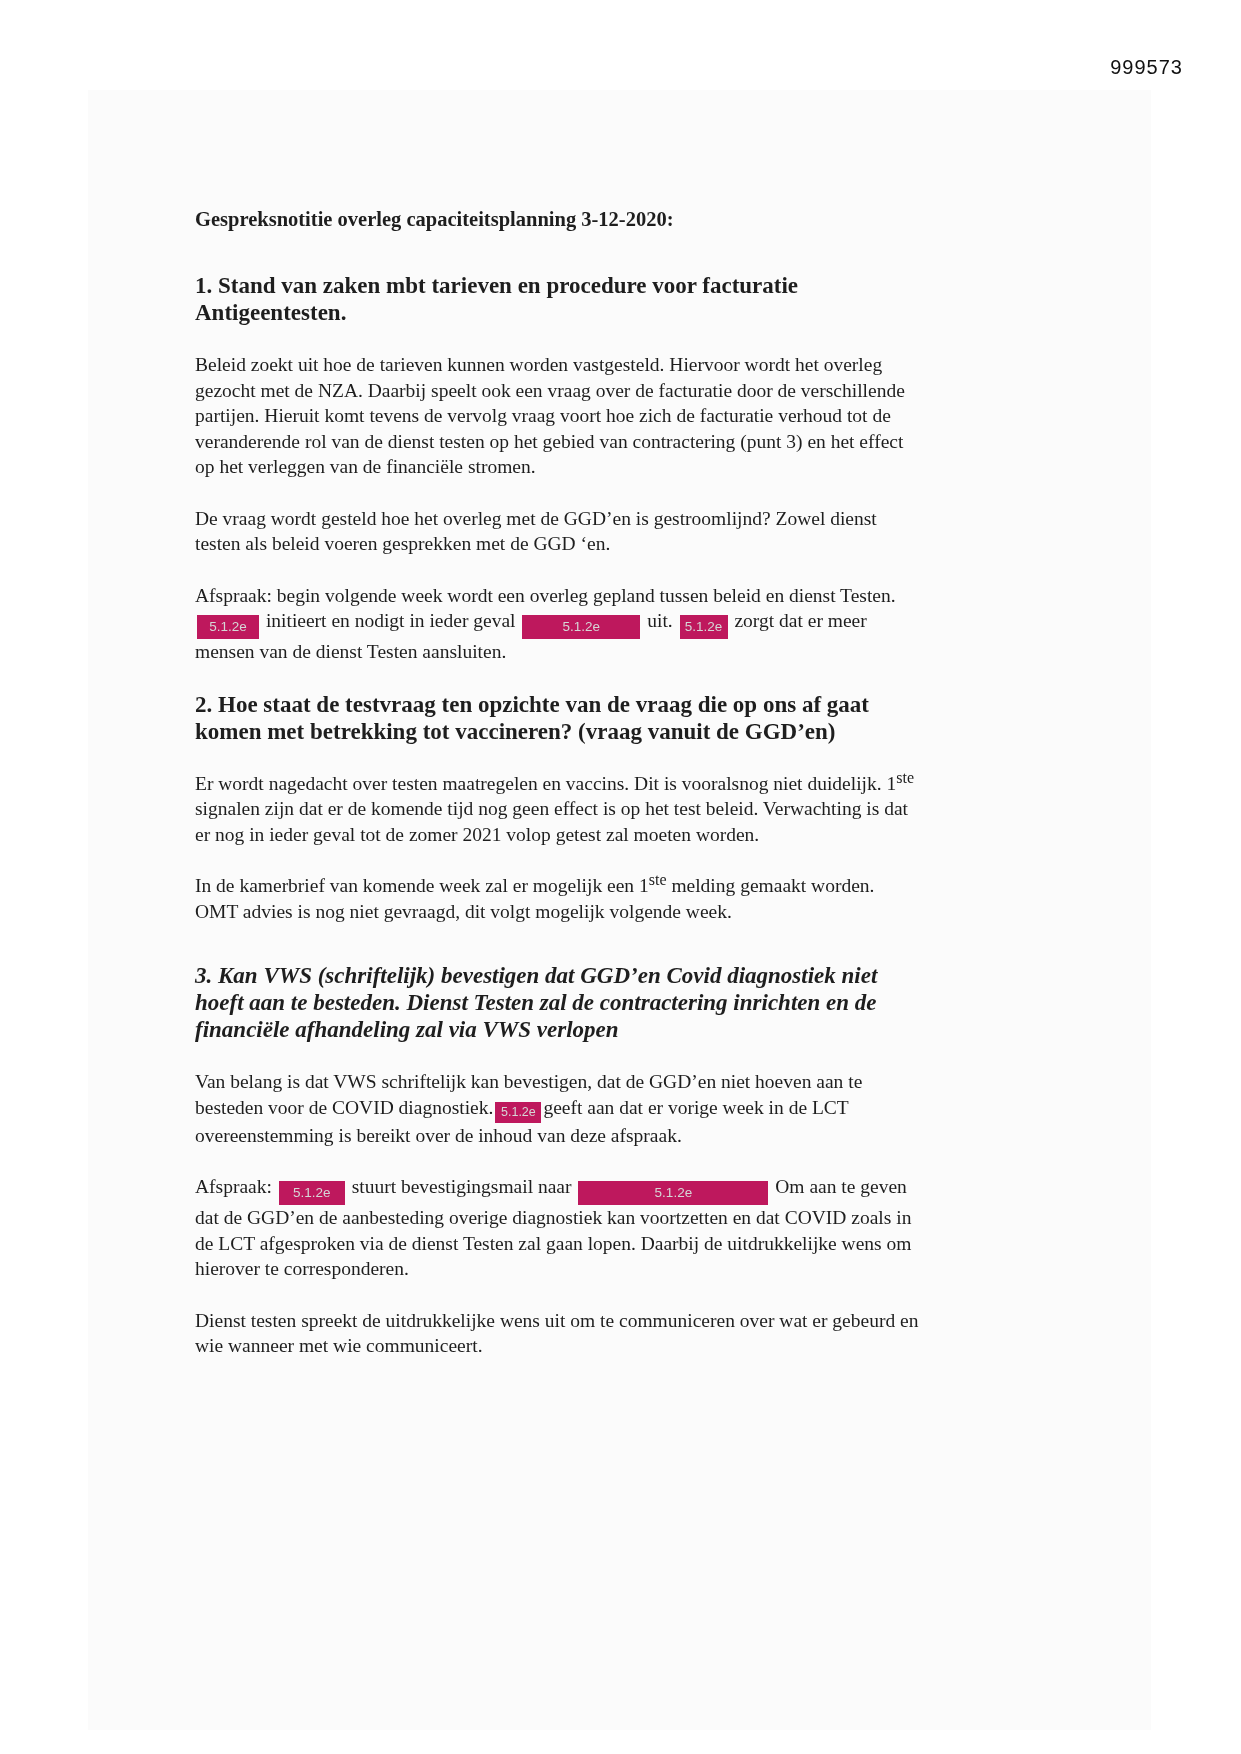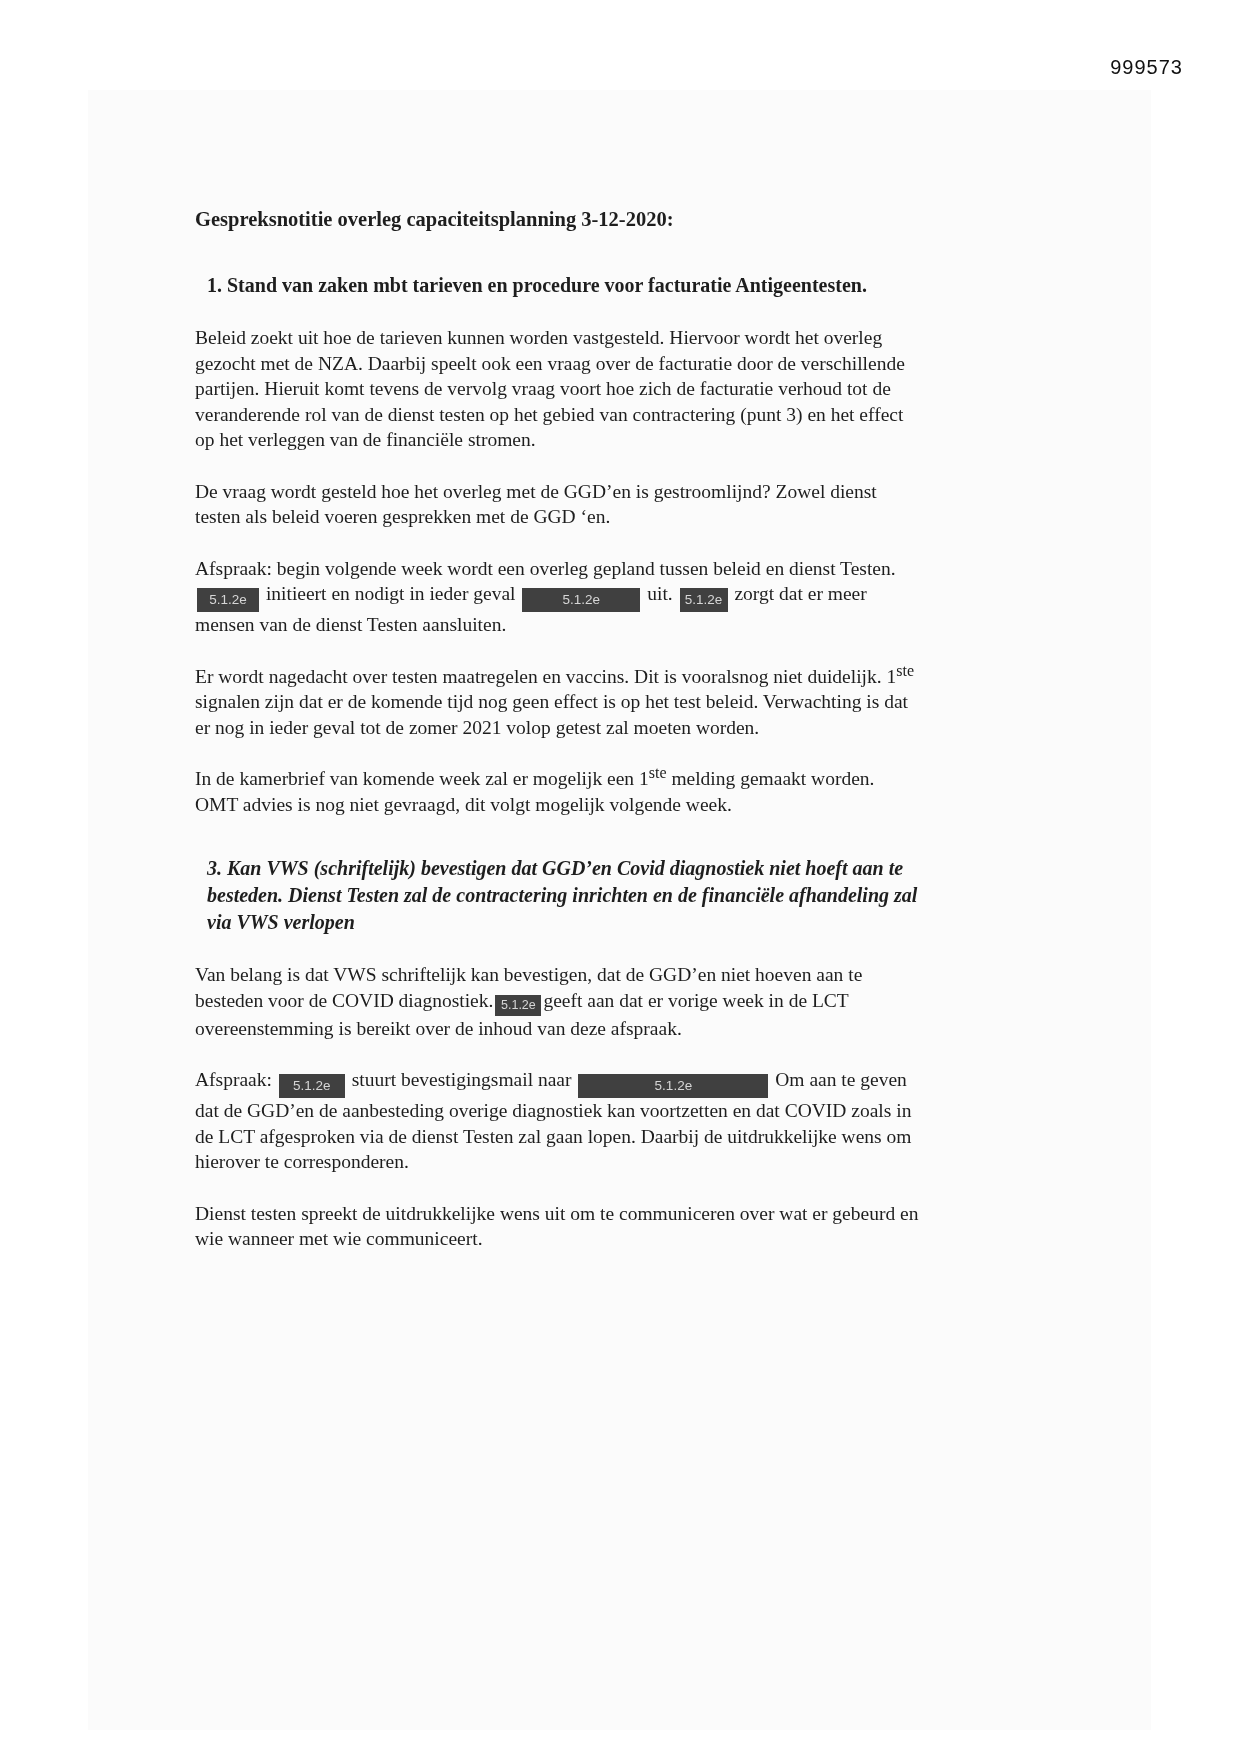--- a/index.html
+++ b/index.html
@@ -43,42 +43,42 @@
     line-height: 25.5px;
   }
   .doc-title {
     margin: 0 0 40px 0;
     text-align: left;
     font-size: 20.5px;
     font-weight: bold;
     line-height: 26px;
   }
   .heading {
-    margin: 0 0 26px 12px;
-    font-size: 20px;
+    margin: 0 0 26px 0;
+    font-size: 23px;
     font-weight: bold;
     line-height: 27px;
   }
   .heading.extra-top {
     margin-top: 38px;
     font-style: italic;
   }
   .para {
     margin: 13px 0 26px 0;
   }
   .para sup {
     font-size: 16px;
     line-height: 0;
     vertical-align: super;
   }
   .redaction {
     display: inline-block;
     height: 24px;
     line-height: 24px;
-    background: #404040;
+    background: #be185d;
     color: #d6d6d6;
     font-family: "Liberation Sans", "DejaVu Sans", sans-serif;
     font-size: 13.5px;
     text-align: center;
     vertical-align: -4px;
     margin: 0 2px;
   }
   .redaction.small {
     height: 21px;
     line-height: 21px;
@@ -92,20 +92,21 @@
 <div class="page">
   <div class="scan-area"></div>
   <div class="page-number">999573</div>
   <div class="content">
     <h1 class="doc-title">Gespreksnotitie overleg capaciteitsplanning 3-12-2020:</h1>
     <div>
         <h2 class="heading">1. Stand van zaken mbt tarieven en procedure voor facturatie Antigeentesten.</h2>
         <p class="para">Beleid zoekt uit hoe de tarieven kunnen worden vastgesteld. Hiervoor wordt het overleg gezocht met de NZA. Daarbij speelt ook een vraag over de facturatie door de verschillende partijen. Hieruit komt tevens de vervolg vraag voort hoe zich de facturatie verhoud tot de veranderende rol van de dienst testen op het gebied van contractering (punt 3)  en het effect op het verleggen van de financiële stromen.</p>
         <p class="para">De vraag wordt gesteld hoe het overleg met de GGD’en is gestroomlijnd? Zowel dienst testen als beleid voeren gesprekken met de GGD ‘en.</p>
         <p class="para">Afspraak: begin volgende week wordt een overleg gepland tussen beleid en dienst Testen. <span class="redaction" style="width: 62px;">5.1.2e</span> initieert en nodigt in ieder geval <span class="redaction" style="width: 118px;">5.1.2e</span> uit. <span class="redaction" style="width: 48px;">5.1.2e</span> zorgt dat er meer mensen van de dienst Testen aansluiten.</p>
+        <h2 class="heading">2. Hoe staat de testvraag ten opzichte van de vraag die op ons af gaat komen met betrekking tot vaccineren? (vraag vanuit de GGD’en)</h2>
         <p class="para">Er wordt nagedacht over testen maatregelen en vaccins. Dit is vooralsnog niet duidelijk. 1<sup>ste</sup> signalen zijn dat er de komende tijd nog geen effect is op het test beleid. Verwachting is dat er nog in ieder geval tot de zomer 2021 volop getest zal moeten worden.</p>
         <p class="para">In de kamerbrief van komende week zal er mogelijk een 1<sup>ste</sup> melding gemaakt worden. OMT advies is nog niet gevraagd, dit volgt mogelijk volgende week.</p>
         <h2 class="heading extra-top">3. Kan VWS (schriftelijk) bevestigen dat GGD’en Covid diagnostiek niet hoeft aan te besteden. Dienst Testen zal de contractering inrichten en de financiële afhandeling zal via VWS verlopen</h2>
         <p class="para">Van belang is dat VWS schriftelijk kan bevestigen, dat de GGD’en niet hoeven aan te besteden voor de COVID diagnostiek.<span class="redaction small" style="width: 46px;">5.1.2e</span>geeft aan dat er vorige week in de LCT overeenstemming is bereikt over de inhoud van deze afspraak.</p>
         <p class="para">Afspraak: <span class="redaction" style="width: 66px;">5.1.2e</span> stuurt bevestigingsmail naar <span class="redaction" style="width: 190px;">5.1.2e</span> Om aan te geven dat de GGD’en de aanbesteding overige diagnostiek kan voortzetten en dat COVID zoals in de LCT afgesproken via de dienst Testen zal gaan lopen. Daarbij de uitdrukkelijke wens om hierover te corresponderen.</p>
         <p class="para">Dienst testen spreekt de uitdrukkelijke wens uit om te communiceren over wat er gebeurd en wie wanneer met wie communiceert.</p>
       </div>
   </div>
 </div>
 

